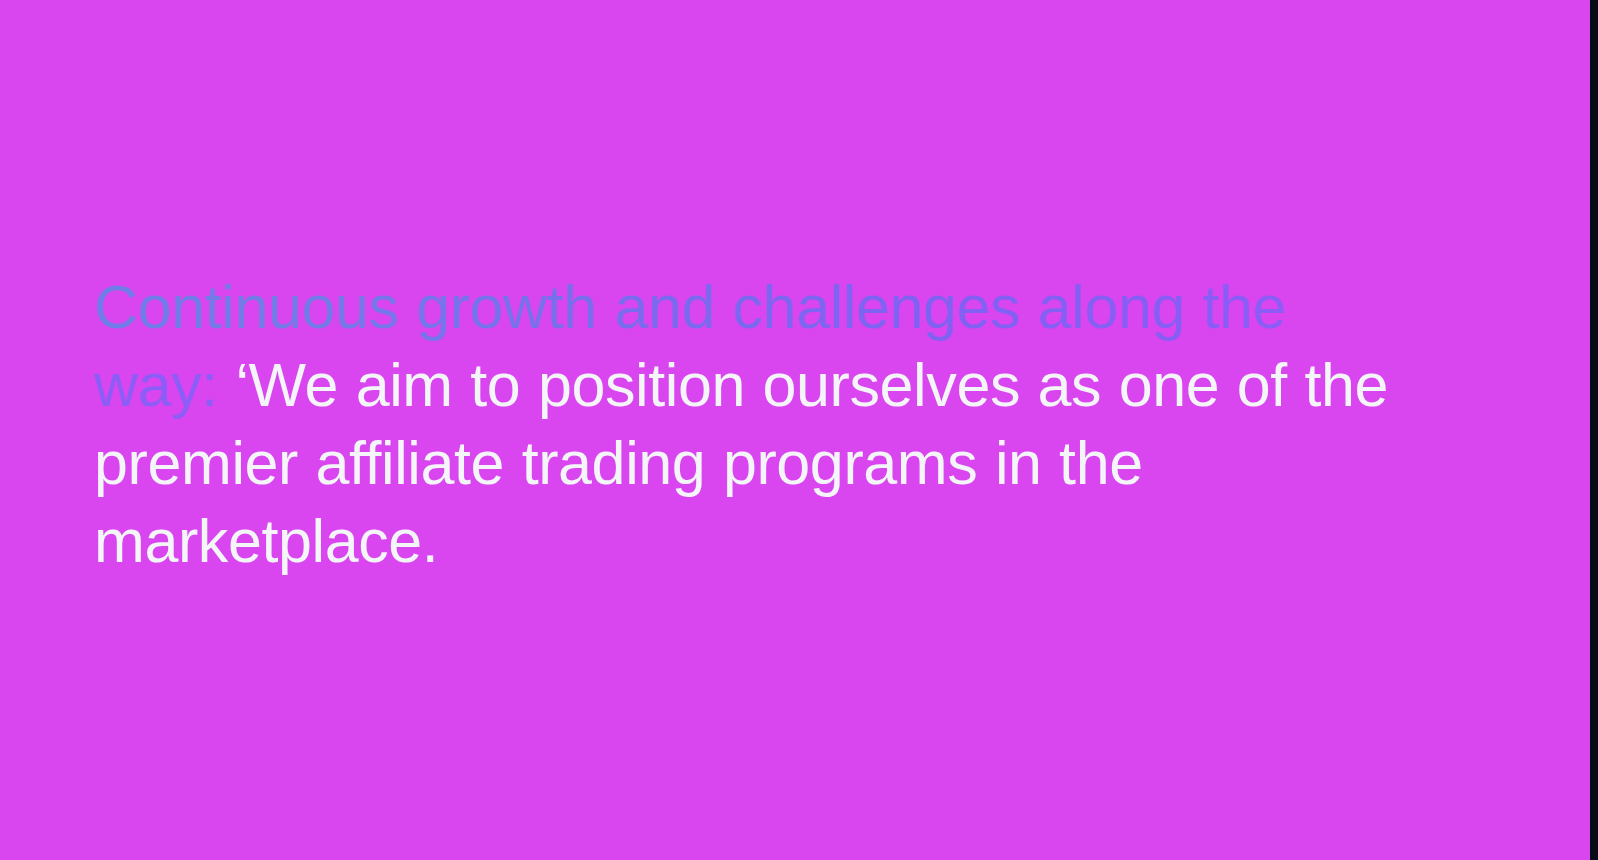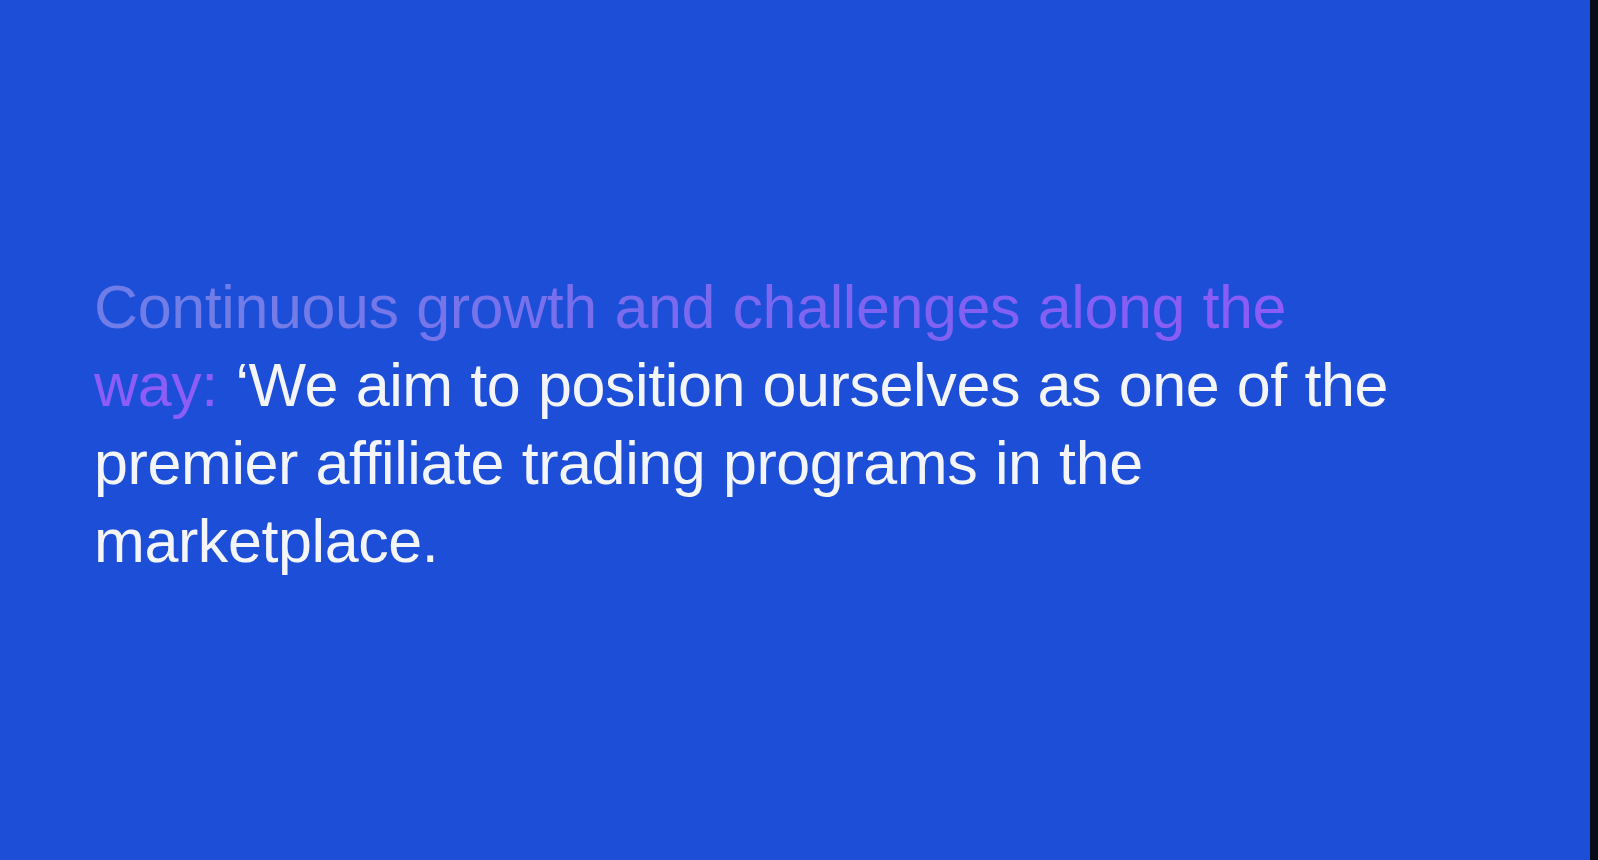--- a/index.html
+++ b/index.html
@@ -10,21 +10,21 @@
     width: 1598px;
     height: 860px;
     overflow: hidden;
     font-family: "Liberation Sans", sans-serif;
   }
 
   .quote-slide {
     position: relative;
     width: 1598px;
     height: 860px;
-    background: #1d4ed8;
+    background: #d946ef;
     box-sizing: border-box;
     display: flex;
     align-items: center;
   }
 
   .edge-gutter {
     position: absolute;
     top: 0;
     right: 0;
     width: 8px;

